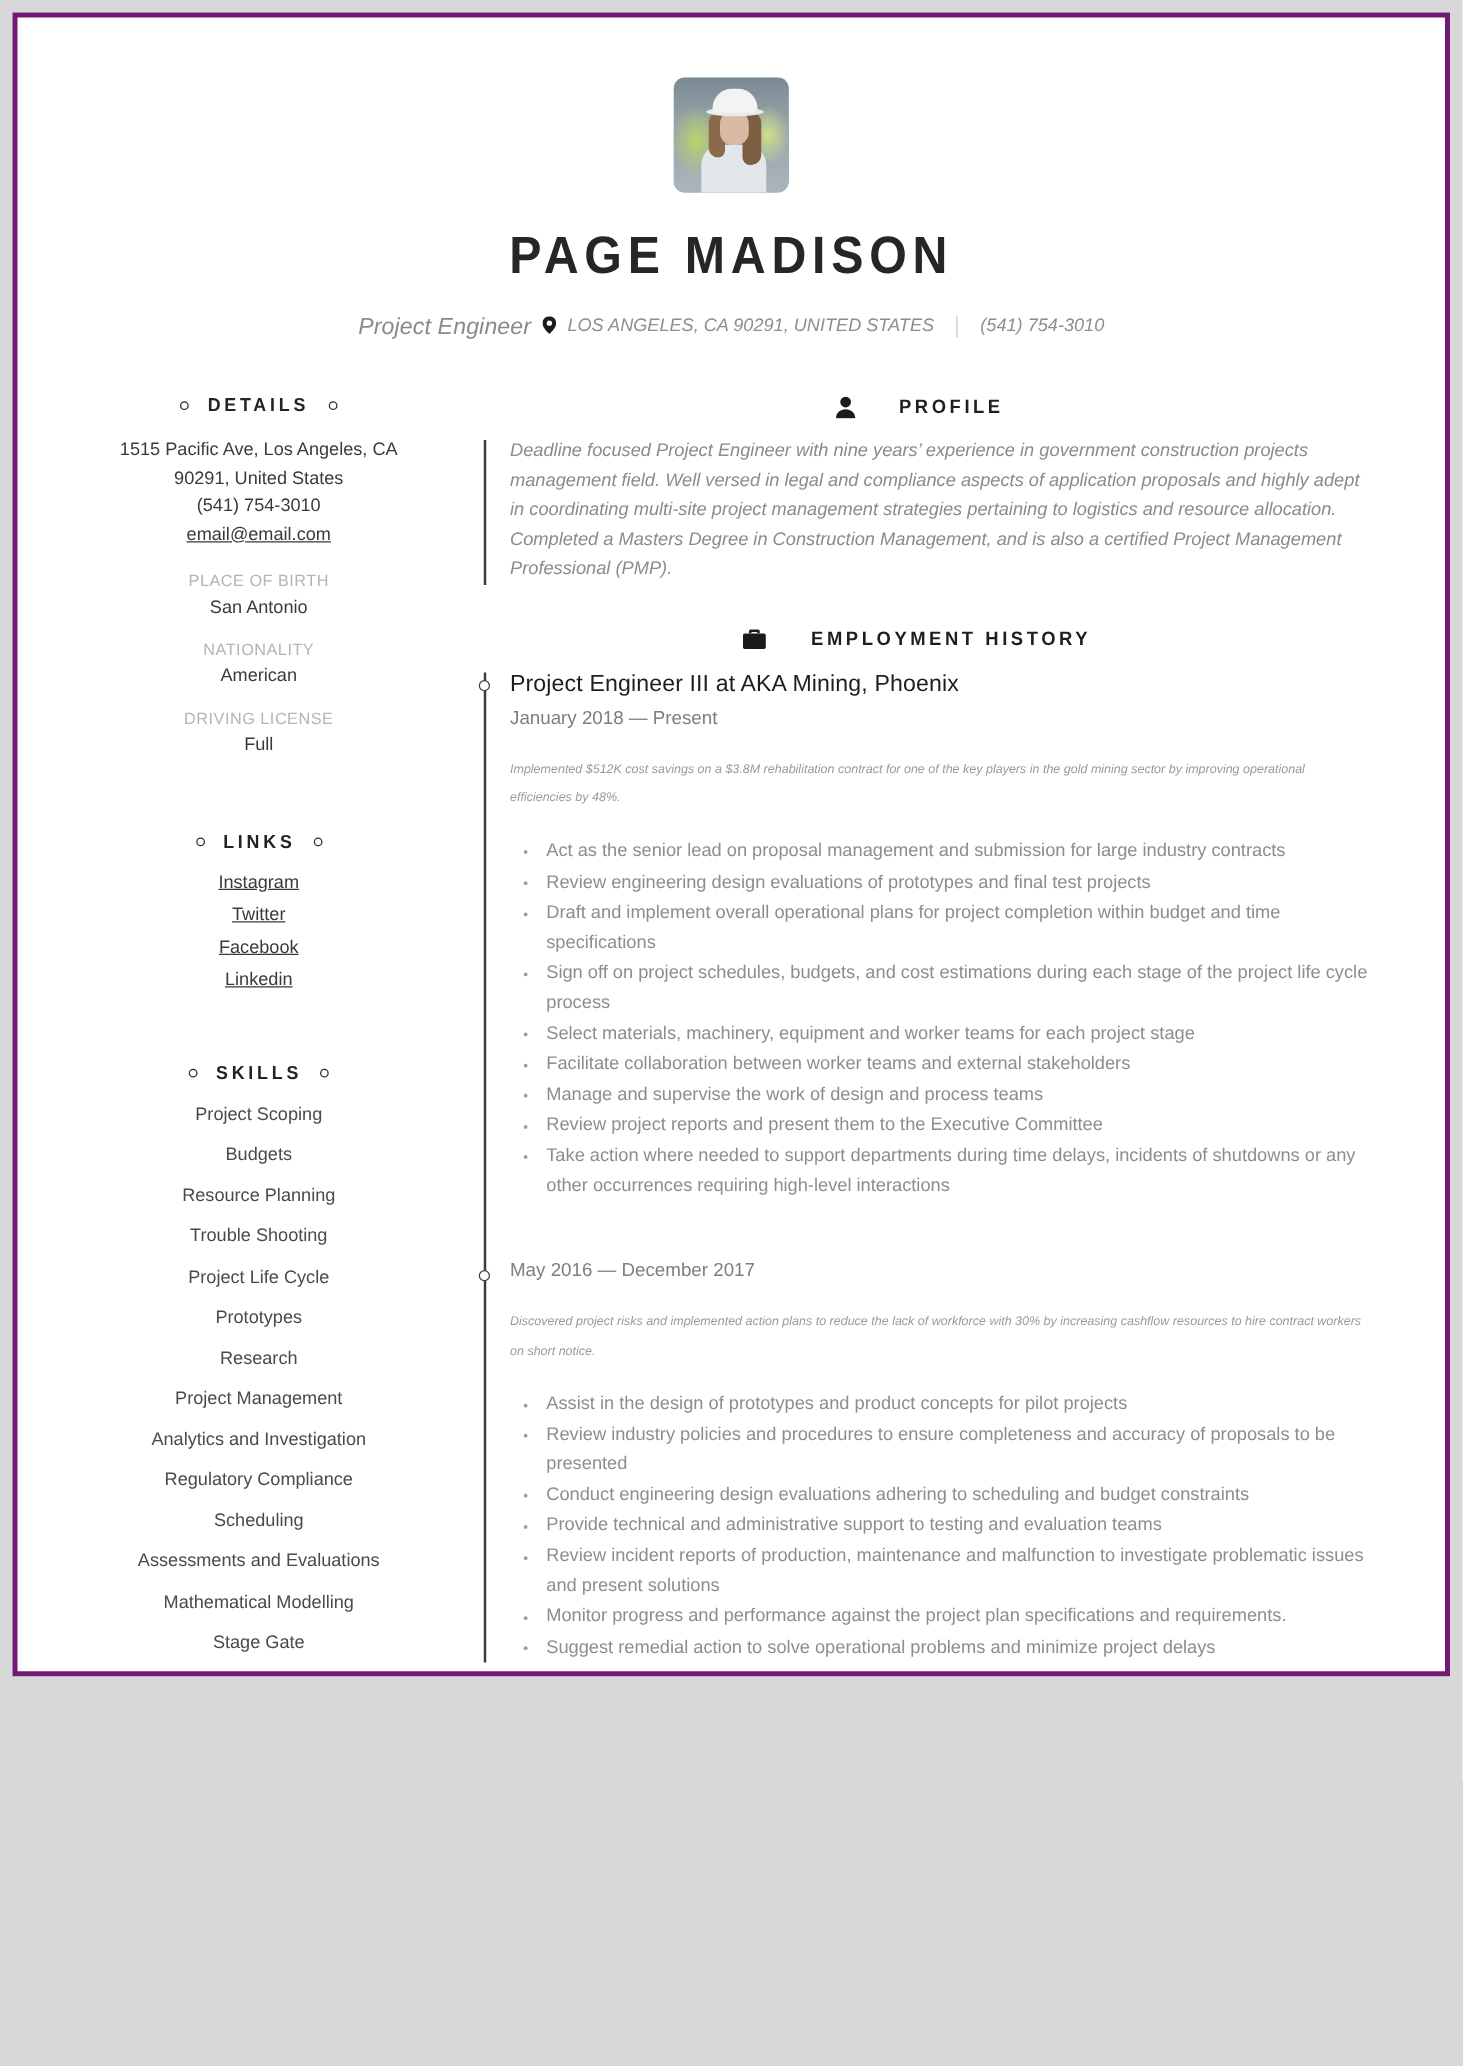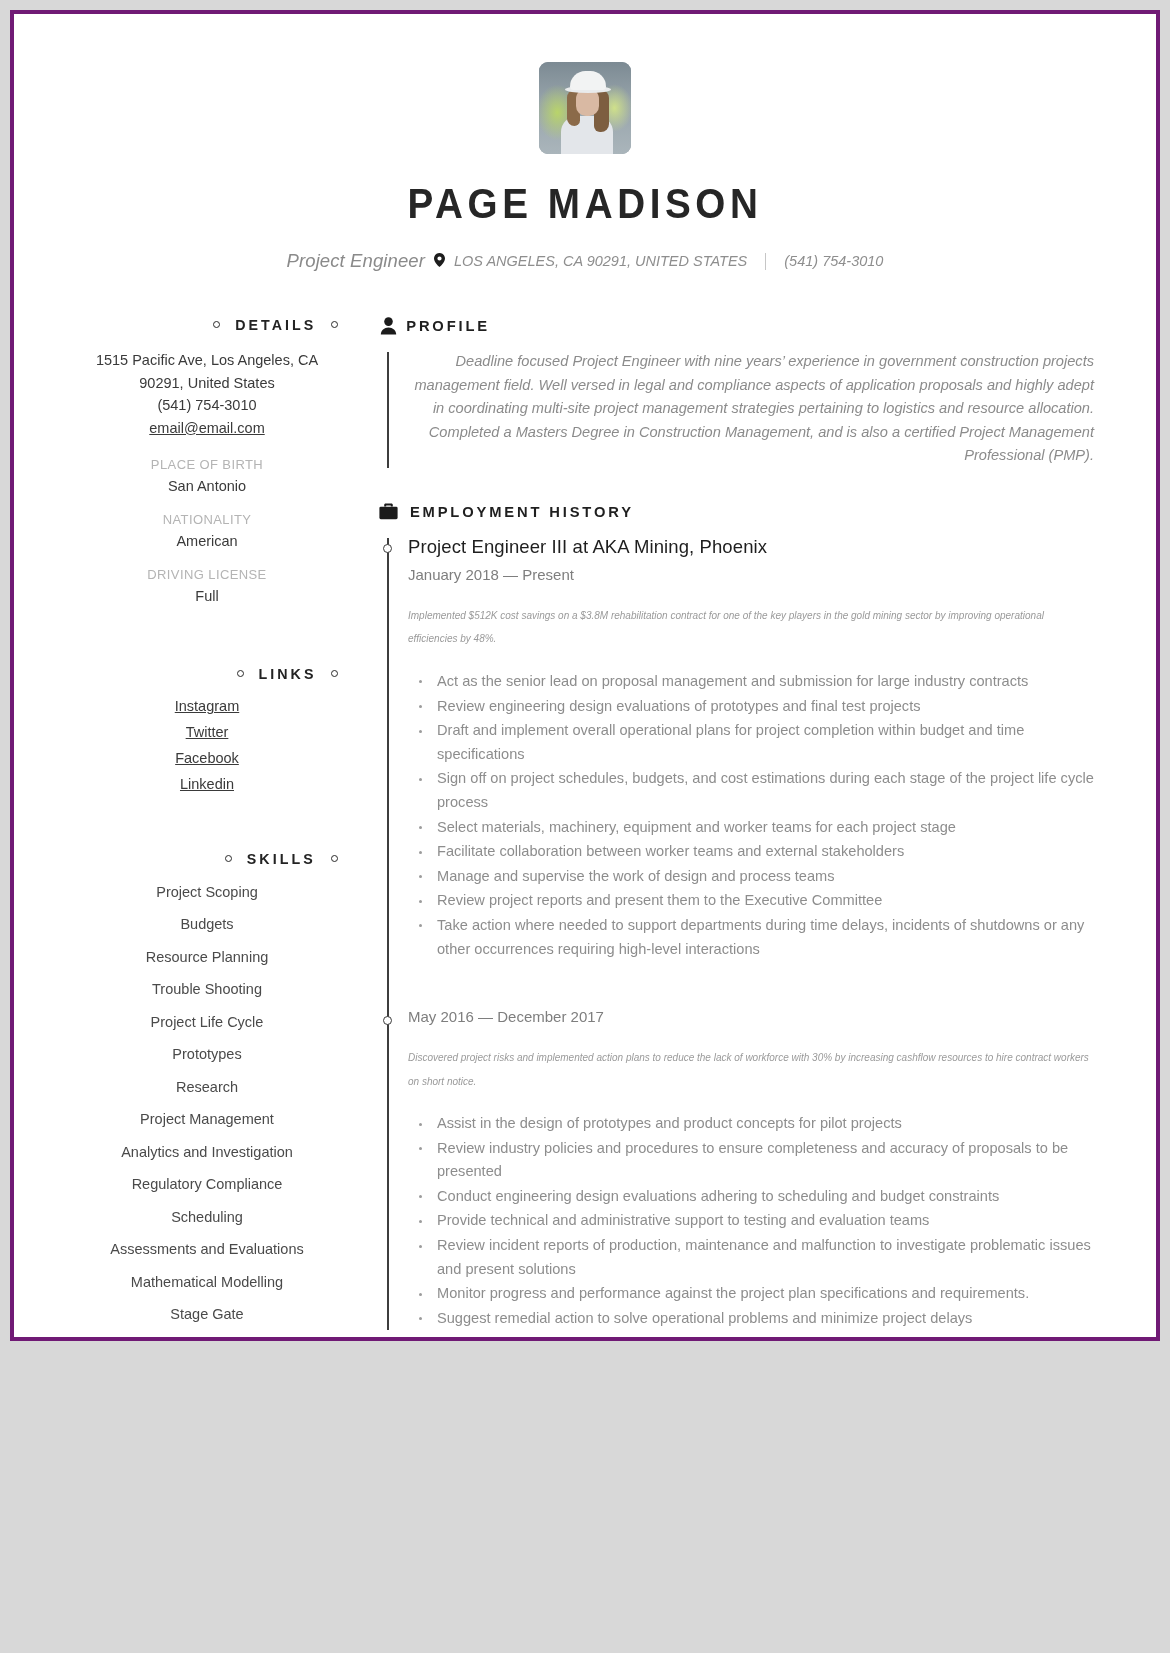--- a/index.html
+++ b/index.html
@@ -120,21 +120,21 @@
     padding: 44px 62px 0 62px;
   }
 
   .sidebar { width: 262px; flex: 0 0 262px; text-align: center; }
   .main    { flex: 1; padding-left: 40px; }
 
   
   .side-head {
     display: flex;
     align-items: center;
-    justify-content: flex-end;
+    justify-content: center;
     gap: 13px;
     margin-bottom: 16px;
   }
   .side-head .ring {
     width: 7px; height: 7px;
     border: 1.6px solid #2b2b2b;
     border-radius: 50%;
   }
   .side-head .txt {
     font-size: 15px;
@@ -178,22 +178,23 @@
     font-size: 14.5px;
     color: #4a4a4a;
     margin-top: 16.5px;
   }
   .skill-item:first-of-type { margin-top: 6px; }
 
   
   .sec-head {
     display: flex;
     align-items: center;
-    gap: 6px;
+    gap: 30px;
     margin-bottom: 14px;
+    justify-content: center;
   }
   .sec-head .ico {
     width: 20px; height: 20px;
     display: flex; align-items: center; justify-content: center;
     color: #1b1b1b;
   }
   .sec-head .ico svg { display: block; }
   .sec-head .label {
     font-size: 15.5px;
     font-weight: 700;
@@ -210,21 +211,20 @@
     left: 9px; top: 2px; bottom: 0;
     width: 1.6px;
     background: #3d3d3d;
   }
 
   .profile-text {
     font-style: italic;
     font-size: 14.6px;
     line-height: 23.6px;
     color: #8b8b8b;
-    text-align: right;
   }
 
   .section-gap { height: 34px; }
 
   
   .job { position: relative; }
   .job .dot {
     position: absolute;
     left: -25.5px;
     top: 8px;

